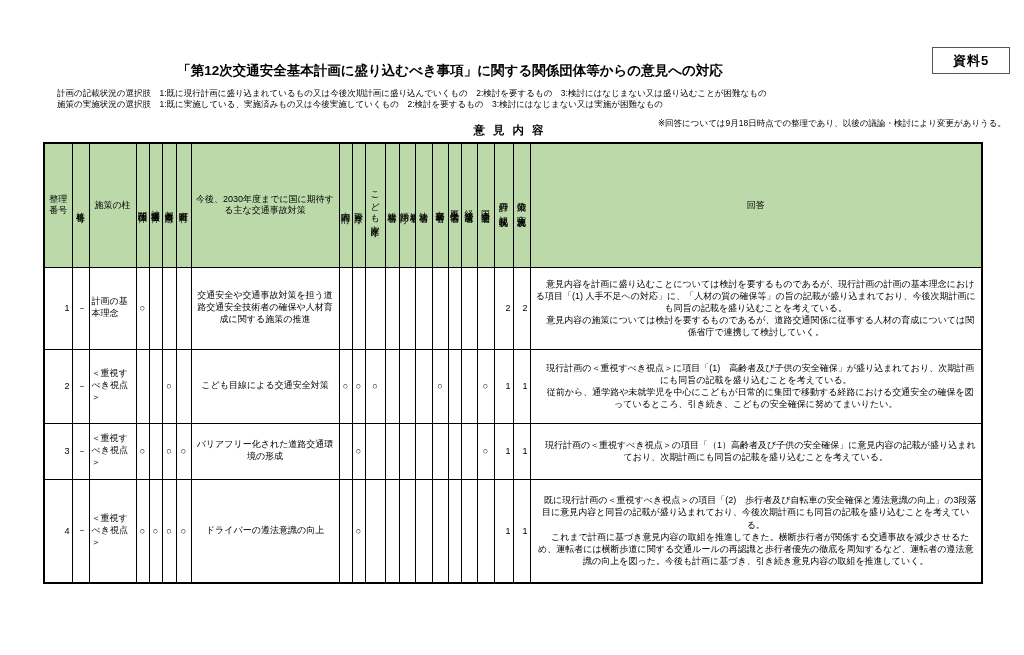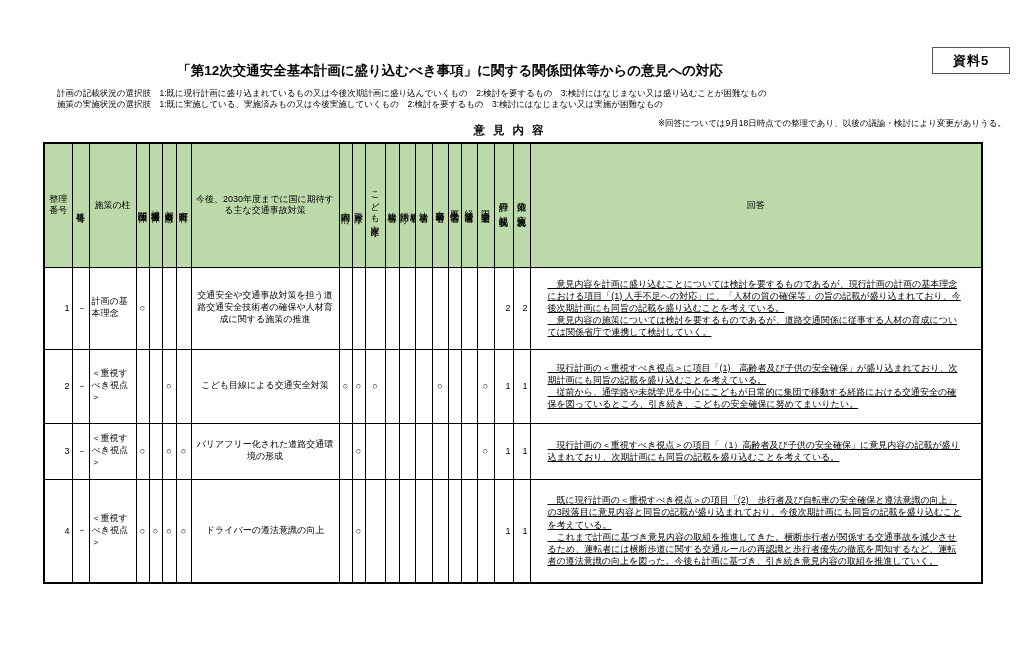--- a/index.html
+++ b/index.html
@@ -48,21 +48,21 @@
   tr.r4{height:104px;}
   .v{
     writing-mode:vertical-rl;text-orientation:upright;
     white-space:pre;line-height:10px;letter-spacing:1px;
     display:inline-block;
   }
   td.num{text-align:right;padding-right:2px;}
   td.circ{text-align:center;}
   td.pillar{padding:1px 2px;white-space:pre-wrap;word-break:break-all;line-height:1.3;}
   td.opinion{padding:1px 4px;line-height:1.3;text-align:center;}
-  td.answer{padding:2px 17px;white-space:pre-wrap;line-height:1.35;text-align:left;word-break:break-all;text-decoration:underline;}
+  td.answer{padding:2px 3px;white-space:pre-wrap;line-height:1.35;text-align:center;word-break:break-all;}
 </style>
 </head>
 <body>
 
 <div class="badge">資料5</div>
 
 <div class="page-title">「第12次交通安全基本計画に盛り込むべき事項」に関する関係団体等からの意見への対応</div>
 
 <div class="notes">
   <div>計画の記載状況の選択肢　1:既に現行計画に盛り込まれているもの又は今後次期計画に盛り込んでいくもの　2:検討を要するもの　3:検討にはなじまない又は盛り込むことが困難なもの</div>

